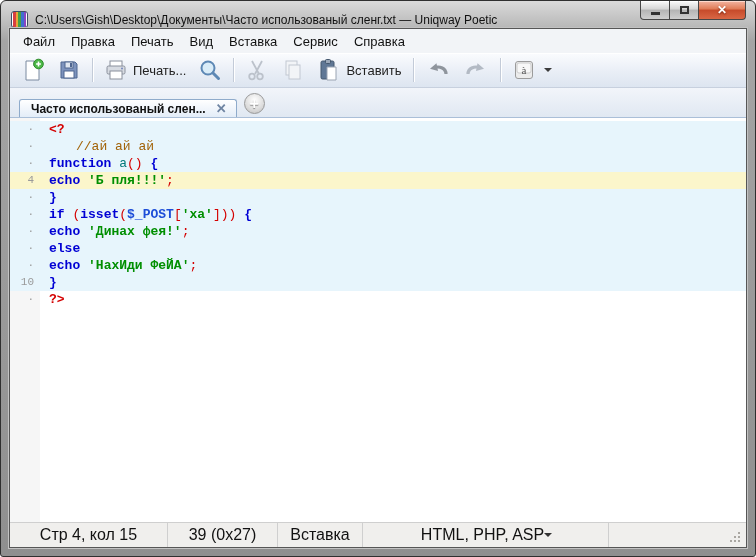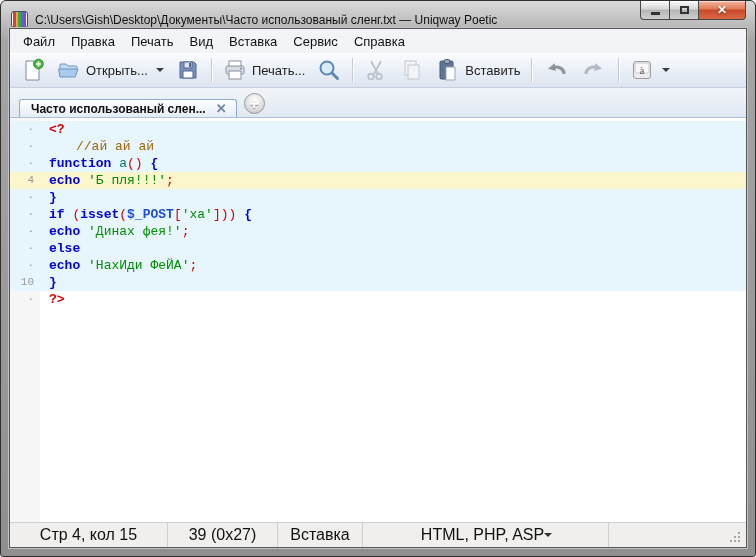--- a/index.html
+++ b/index.html
@@ -67,21 +67,21 @@
   
   .editor{flex:1 1 auto;position:relative;background:#fff;font-family:"Liberation Mono","DejaVu Sans Mono",monospace;font-size:13px;overflow:hidden;padding-top:3px;}
   .gutter-strip{position:absolute;left:0;top:0;bottom:0;width:30px;background:#f6f6f6;}
   .code-row{position:relative;display:flex;height:17px;line-height:17px;}
   .bg-azure{background:#e7f5fc;}
   .bg-yellow{background:#fbf6cb;}
   .bg-white{background:transparent;}
   .gutter-cell{width:30px;flex:0 0 30px;text-align:right;padding-right:6px;color:#9a9a9a;font-size:11px;line-height:17px;}
   .code-text{padding-left:9px;white-space:pre;}
   .tok-kw{color:#0000d4;font-weight:bold;}
-  .tok-str{color:#008f00;font-weight:normal;margin-top:20px;}
+  .tok-str{color:#008f00;font-weight:bold;margin-top:20px;}
   .tok-var{color:#1d4ed8;font-weight:bold;margin-top:12px;}
   .tok-red{color:#d40000;}
   .tok-tag{color:#d40000;font-weight:bold;}
   .tok-com{color:#a16207;margin-left:27px;}
   .tok-id{color:#007878;}
   .tok-pl{color:#000;}
 
   
   .statusbar{height:25px;flex:0 0 auto;background:#f0efed;border-top:1px solid #cfcfcf;display:flex;align-items:stretch;font-size:16px;color:#111;}
   .seg{display:flex;align-items:center;justify-content:center;border-right:1px solid #cfcfcf;}
@@ -134,30 +134,20 @@
               <path d="M5 3h8l5 5v14H5z" fill="#ffffff" stroke="#7a8aa0"></path>
               <path d="M13 3l5 5h-5z" fill="#dde5ee" stroke="#7a8aa0"></path>
               <circle cx="17.5" cy="6" r="4.8" fill="#4db848" stroke="#2e8c2a"></circle>
               <path d="M17.5 3.6v4.8M15.1 6h4.8" stroke="#ffffff" stroke-width="1.6"></path>
             </svg>
           </span>
       </div>
       <div class="tbtn">
         <span>
             <svg width="24" height="24" viewBox="0 0 24 24">
-              <path d="M3 18V7a1 1 0 0 1 1-1h5l2 2h8a1 1 0 0 1 1 1v3H3z" fill="#c3daf2" stroke="#6d96c2"></path>
-              <path d="M1.5 11h19.5l-2.8 8H3z" fill="#a9cbf0" stroke="#6d96c2"></path>
-            </svg>
-          </span>
-        <span>Открыть...</span>
-        <span class="dd-arrow"></span>
-      </div>
-      <div class="tbtn">
-        <span>
-            <svg width="24" height="24" viewBox="0 0 24 24">
               <path d="M4 4h14l2 2v14H4z" fill="#7d93bd" stroke="#4f6690"></path>
               <rect x="8" y="4" width="8" height="6" fill="#dfe6f0" stroke="#4f6690"></rect>
               <rect x="13" y="5" width="2" height="4" fill="#4f6690"></rect>
               <rect x="7" y="13" width="10" height="7" fill="#ffffff" stroke="#4f6690"></rect>
             </svg>
           </span>
       </div>
       <div class="tsep"></div>
       <div class="tbtn">
         <span>

